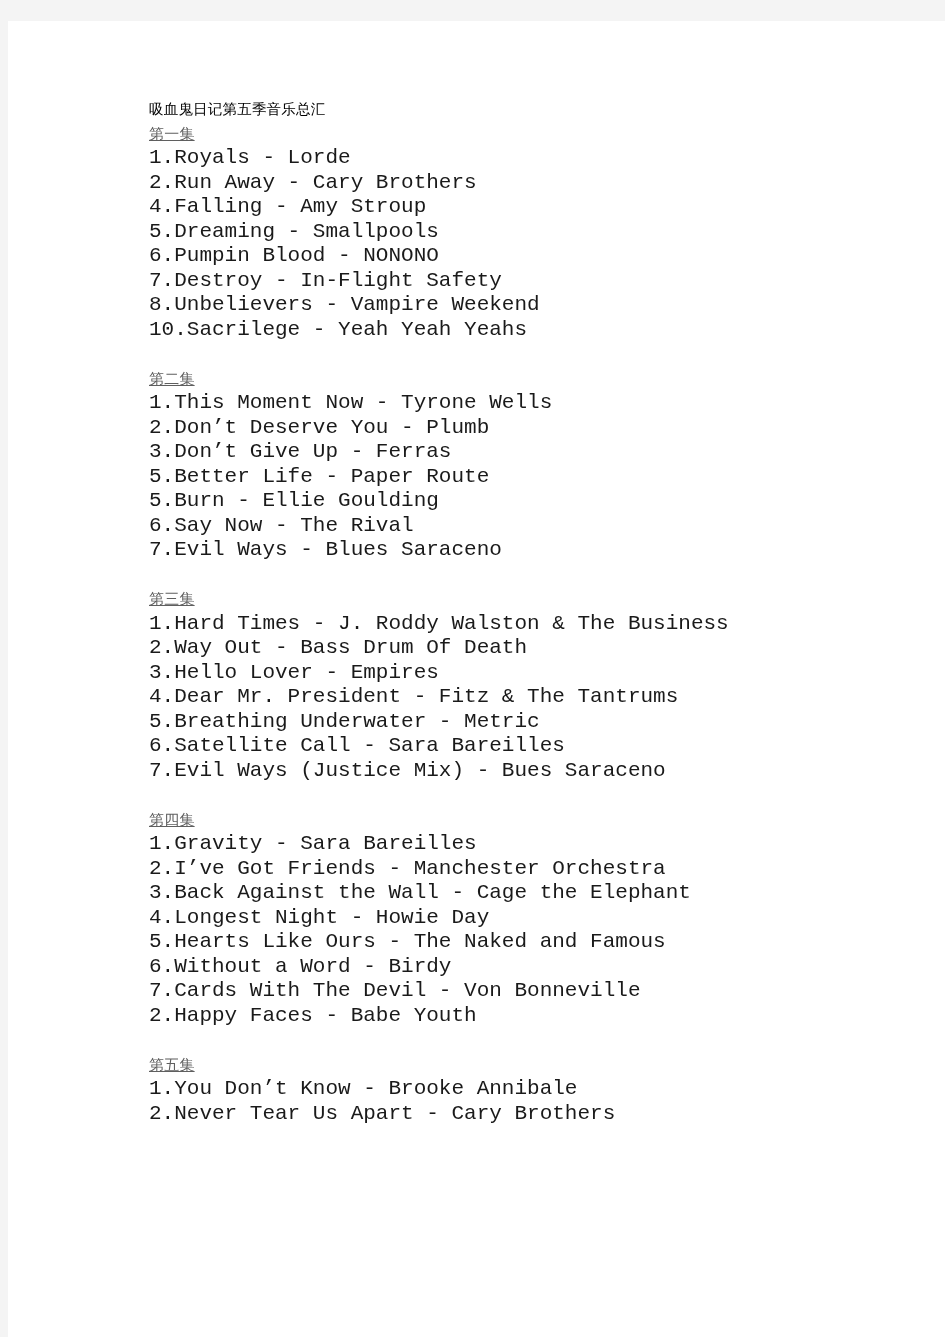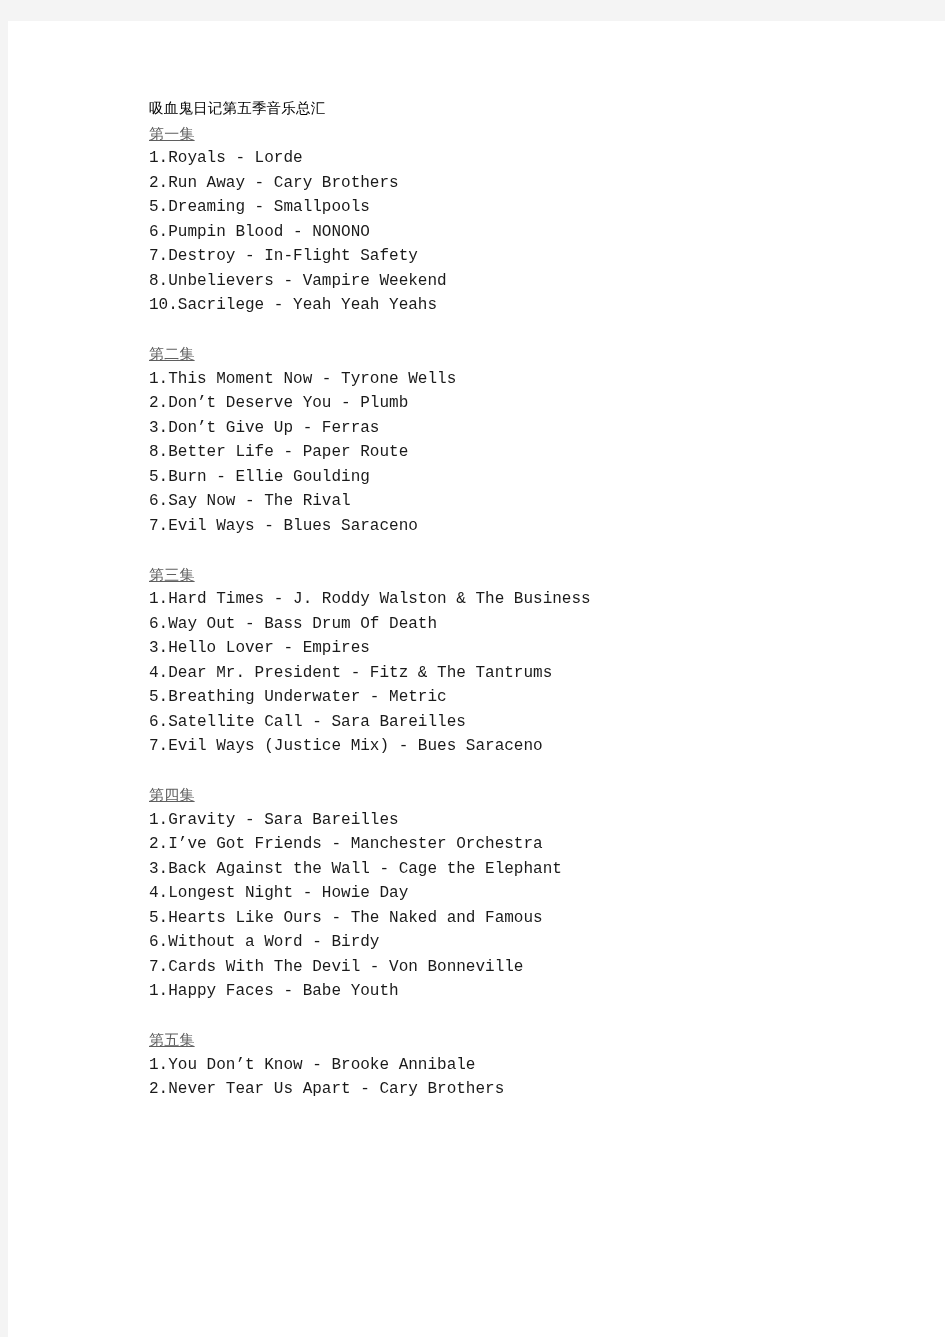--- a/index.html
+++ b/index.html
@@ -34,30 +34,30 @@
   }
 
   .doc-body {
     position: absolute;
     left: 141px;   
     top: 76px;     
     width: 760px;
   }
 
   .line {
-    font-size: 16px;
+    font-size: 21px;
     line-height: 24.5px;
     letter-spacing: 0px;
     white-space: pre;
     color: #1a1a1a;
     height: 24.5px;
   }
 
   .doc-title {
-    font-family: Liberation Mono, monospace;
+    font-family: Liberation Sans, sans-serif;
     font-size: 14.5px;
     line-height: 24.5px;
     color: #000000;
     white-space: pre;
     height: 24.5px;
     letter-spacing: 0.2px;
   }
 
   .ep-heading {
     font-family: "DejaVu Sans", "Liberation Sans", sans-serif;
@@ -82,53 +82,54 @@
 <div class="page-wrap">
   <div class="page">
     <div class="doc-body">
 
       <div class="doc-title">吸血鬼日记第五季音乐总汇</div>
 
       <div id="sections-root">
           <div class="ep-heading">第一集</div>
           <div class="line">1.Royals - Lorde</div>
           <div class="line">2.Run Away - Cary Brothers</div>
+          <div class="line">4.Falling - Amy Stroup</div>
           <div class="line">5.Dreaming - Smallpools</div>
           <div class="line">6.Pumpin Blood - NONONO</div>
           <div class="line">7.Destroy - In-Flight Safety</div>
           <div class="line">8.Unbelievers - Vampire Weekend</div>
           <div class="line">10.Sacrilege - Yeah Yeah Yeahs</div>
           <div class="spacer">&nbsp;</div>
           <div class="ep-heading">第二集</div>
           <div class="line">1.This Moment Now - Tyrone Wells</div>
           <div class="line">2.Don’t Deserve You - Plumb</div>
           <div class="line">3.Don’t Give Up - Ferras</div>
-          <div class="line">8.Better Life - Paper Route</div>
+          <div class="line">5.Better Life - Paper Route</div>
           <div class="line">5.Burn - Ellie Goulding</div>
           <div class="line">6.Say Now - The Rival</div>
           <div class="line">7.Evil Ways - Blues Saraceno</div>
           <div class="spacer">&nbsp;</div>
           <div class="ep-heading">第三集</div>
           <div class="line">1.Hard Times - J. Roddy Walston &amp; The Business</div>
-          <div class="line">6.Way Out - Bass Drum Of Death</div>
+          <div class="line">2.Way Out - Bass Drum Of Death</div>
           <div class="line">3.Hello Lover - Empires</div>
           <div class="line">4.Dear Mr. President - Fitz &amp; The Tantrums</div>
           <div class="line">5.Breathing Underwater - Metric</div>
           <div class="line">6.Satellite Call - Sara Bareilles</div>
           <div class="line">7.Evil Ways (Justice Mix) - Bues Saraceno</div>
           <div class="spacer">&nbsp;</div>
           <div class="ep-heading">第四集</div>
           <div class="line">1.Gravity - Sara Bareilles</div>
           <div class="line">2.I’ve Got Friends - Manchester Orchestra</div>
           <div class="line">3.Back Against the Wall - Cage the Elephant</div>
           <div class="line">4.Longest Night - Howie Day</div>
           <div class="line">5.Hearts Like Ours - The Naked and Famous</div>
           <div class="line">6.Without a Word - Birdy</div>
           <div class="line">7.Cards With The Devil - Von Bonneville</div>
-          <div class="line">1.Happy Faces - Babe Youth</div>
+          <div class="line">2.Happy Faces - Babe Youth</div>
           <div class="spacer">&nbsp;</div>
           <div class="ep-heading">第五集</div>
           <div class="line">1.You Don’t Know - Brooke Annibale</div>
           <div class="line">2.Never Tear Us Apart - Cary Brothers</div>
         </div>
 
     </div>
   </div>
 </div>
 

